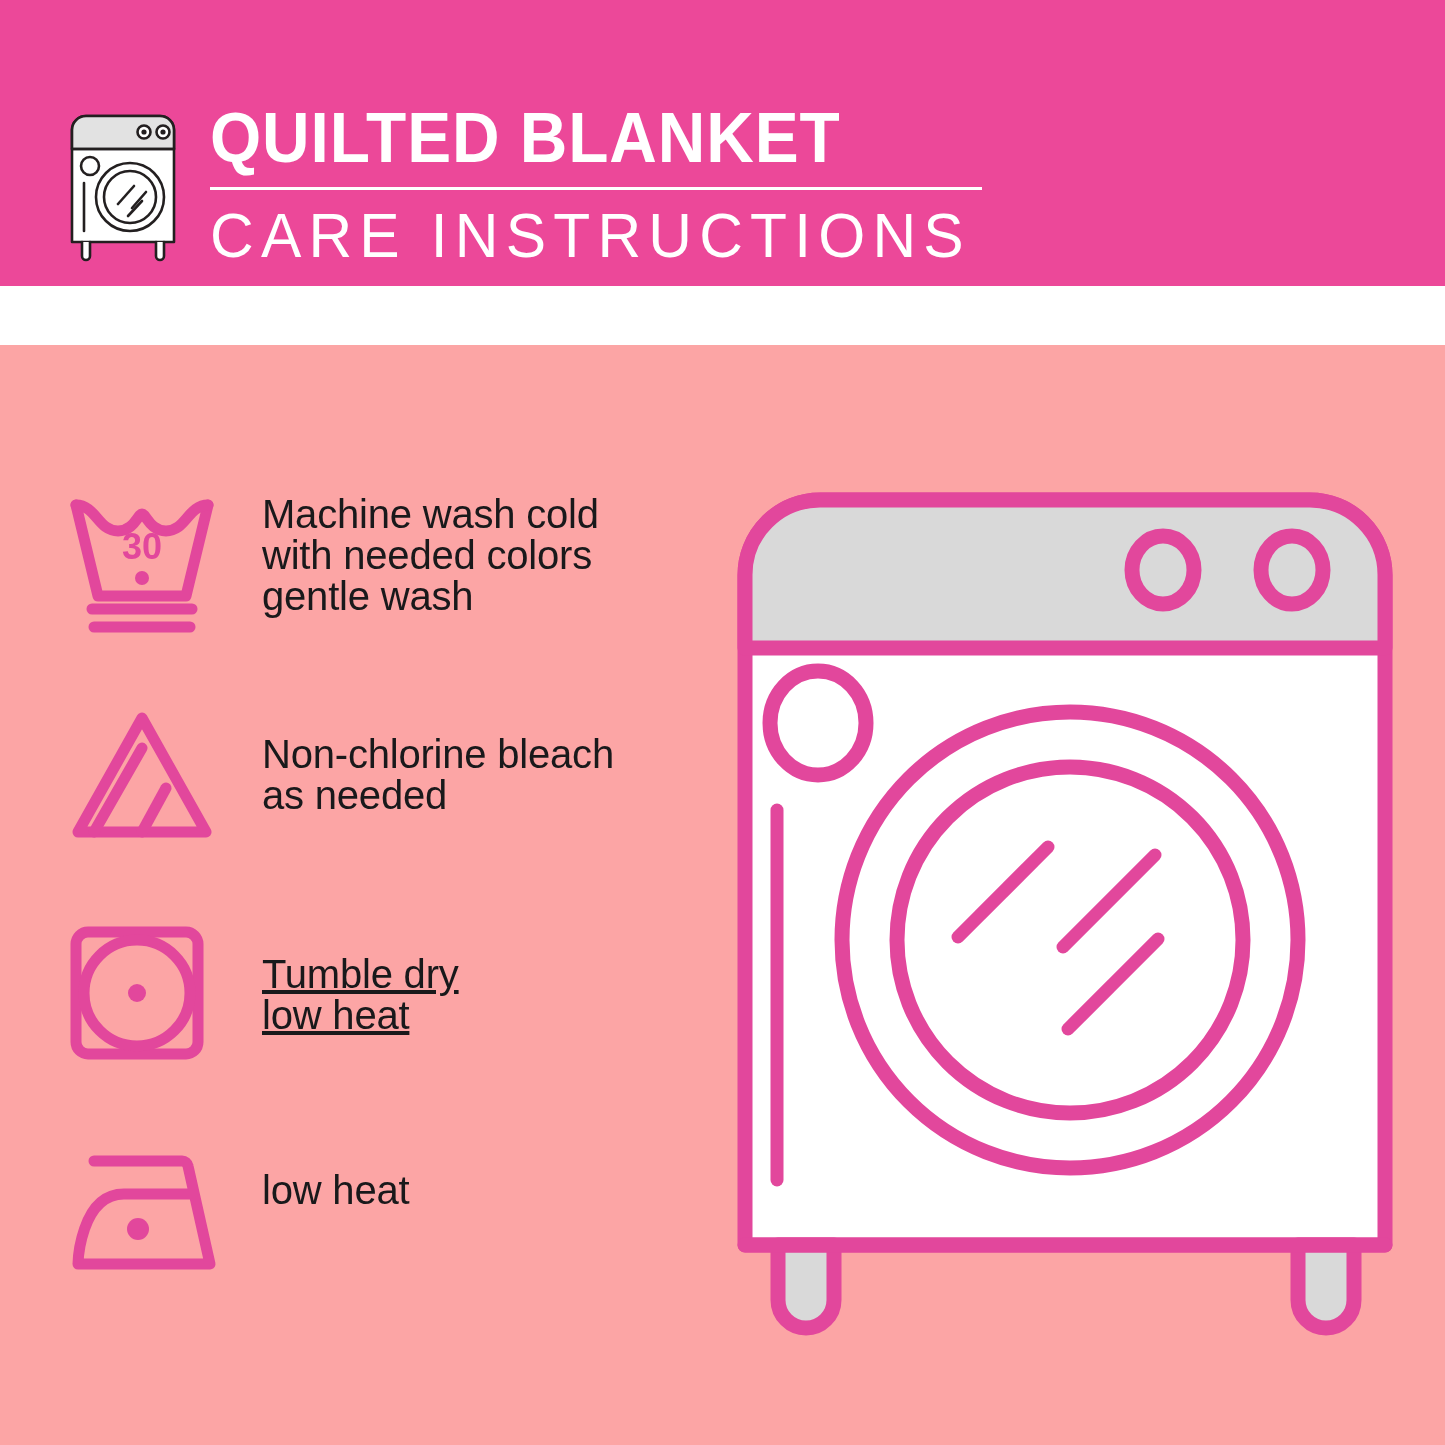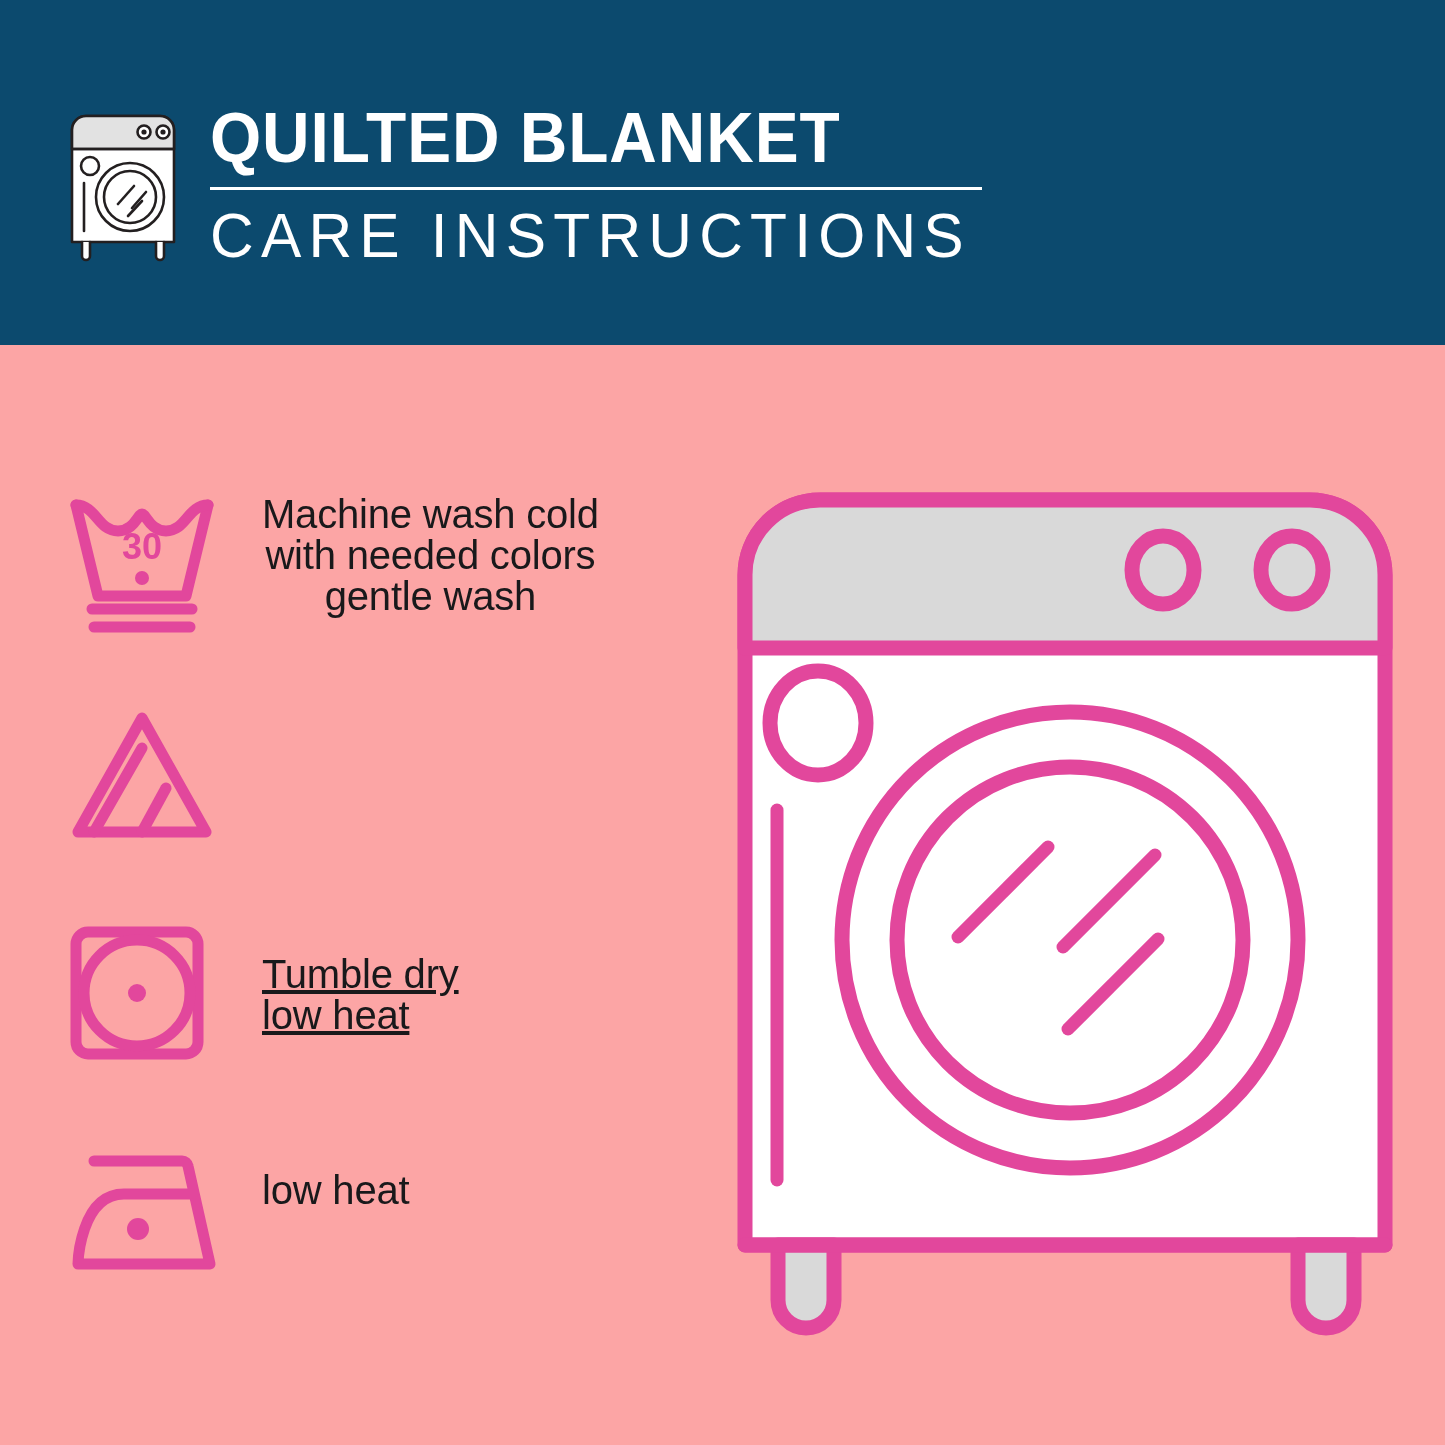--- a/index.html
+++ b/index.html
@@ -14,22 +14,22 @@
     overflow: hidden;
     position: relative;
   }
 
   
   .header-banner {
     position: absolute;
     left: 0;
     top: 0;
     width: 1445px;
-    height: 345px;
-    background: #0c4a6e;
+    height: 286px;
+    background: #ec4899;
     box-sizing: border-box;
   }
   .header-inner {
     position: absolute;
     left: 58px;
     top: 96px;
     display: flex;
     align-items: flex-start;
   }
   .header-logo {
@@ -105,21 +105,21 @@
   .care-text {
     font-family: "Liberation Sans", sans-serif;
     font-size: 40px;
     line-height: 41px;
     color: #19191b;
     letter-spacing: -0.2px;
     padding-top: 12px;
   }
   .care-text .ln { display: block; }
 
-  .row-wash .care-text   { padding-top: 14px; text-align: center; }
+  .row-wash .care-text   { padding-top: 14px; }
   .row-bleach .care-text { padding-top: 38px; }
   .row-dry .care-text    { padding-top: 42px; text-decoration: underline; }
   .row-iron .care-text   { padding-top: 42px; }
 
   
   .machine-illustration {
     position: absolute;
     left: 715px;
     top: 125px;
     width: 700px;
@@ -192,20 +192,24 @@
     <div class="care-row row-bleach">
       <div class="care-symbol">
         <svg viewBox="0 0 160 150" width="160" height="150" aria-hidden="true">
           <g fill="none" stroke="#e2479c" stroke-width="11" stroke-linecap="round" stroke-linejoin="round">
             <path d="M80 14 L144 128 H16 Z"></path>
             <line x1="80" y1="44" x2="32" y2="128"></line>
             <line x1="104" y1="84" x2="80" y2="128"></line>
           </g>
         </svg>
       </div>
+      <div class="care-text">
+        <span class="ln">Non-chlorine bleach</span>
+        <span class="ln">as needed</span>
+      </div>
     </div>
 
     <div class="care-row row-dry">
       <div class="care-symbol">
         <svg viewBox="0 0 160 150" width="160" height="150" aria-hidden="true">
           <g fill="none" stroke="#e2479c" stroke-width="11" stroke-linecap="round" stroke-linejoin="round">
             <rect x="14" y="12" width="122" height="122" rx="12" ry="12"></rect>
             <circle cx="75" cy="73" r="53"></circle>
           </g>
           <circle cx="75" cy="73" r="9" fill="#e2479c"></circle>

